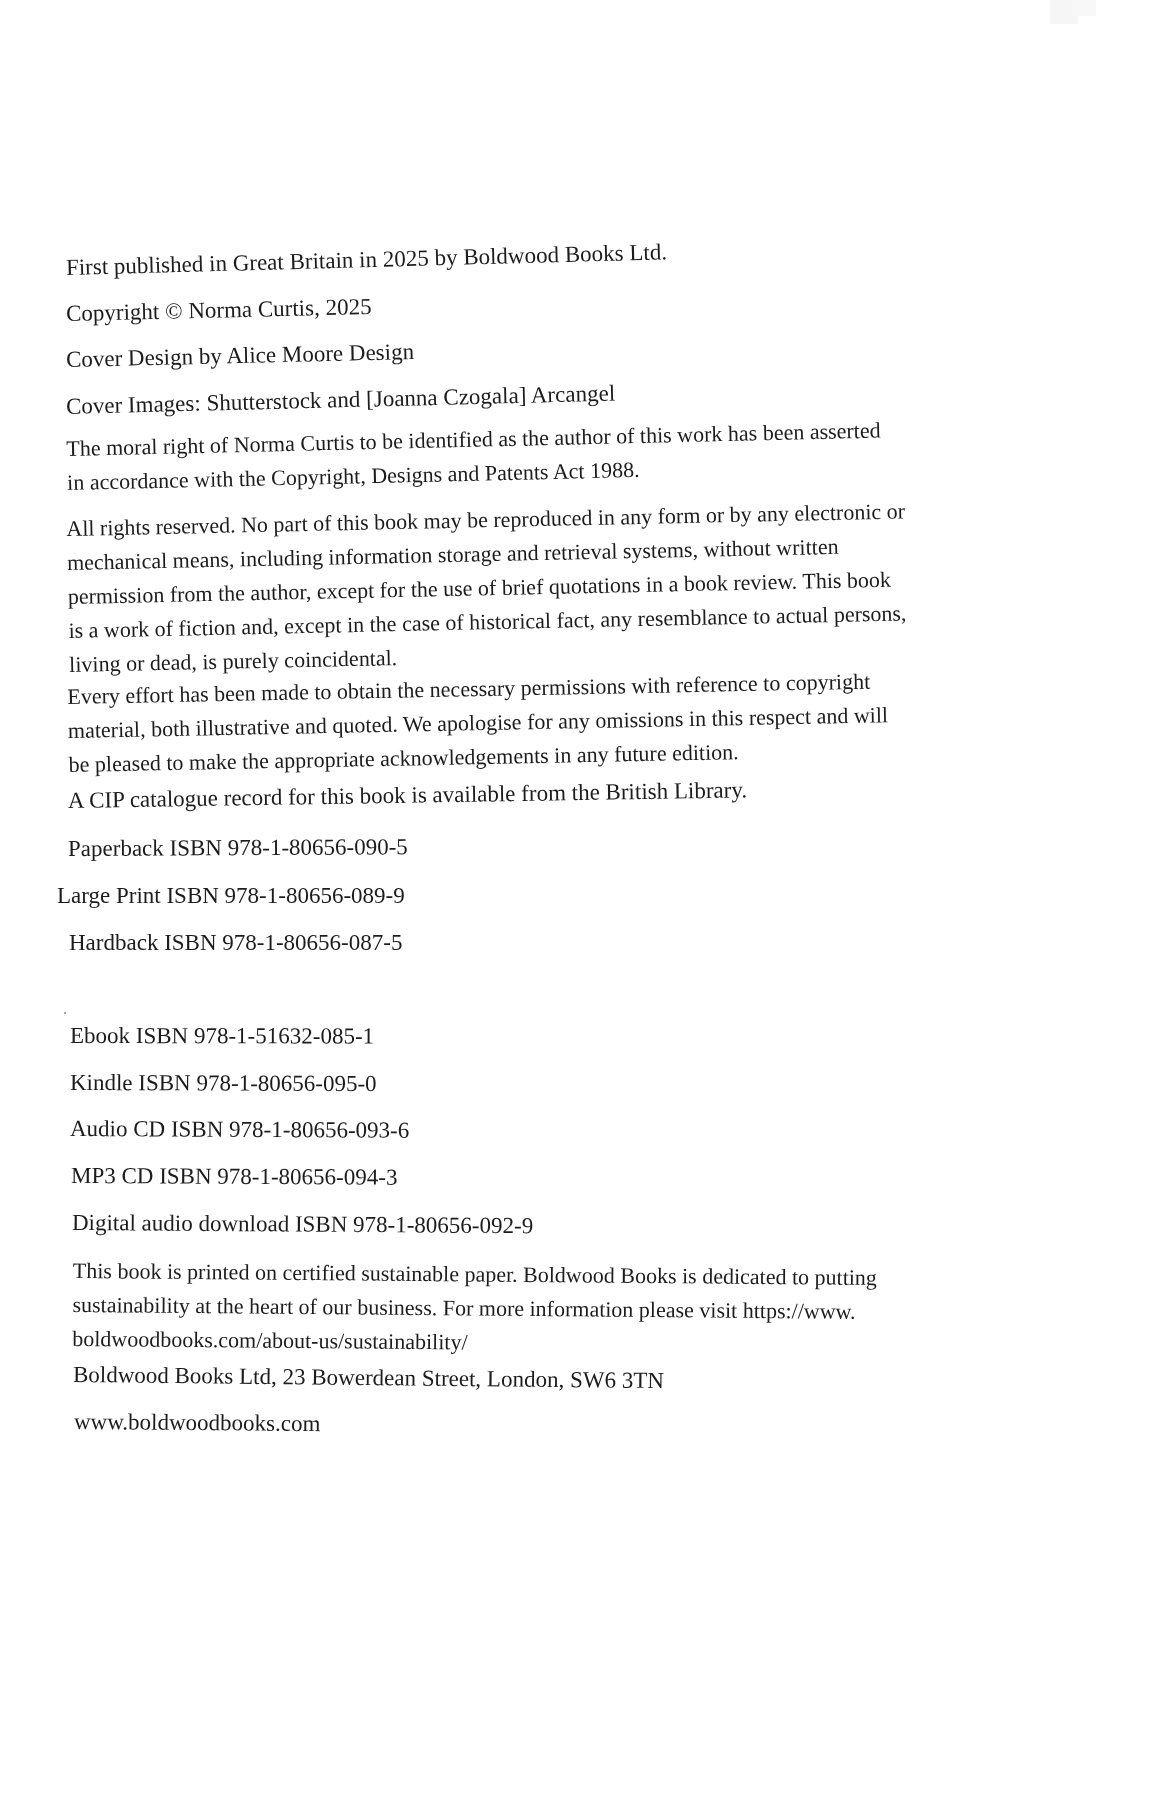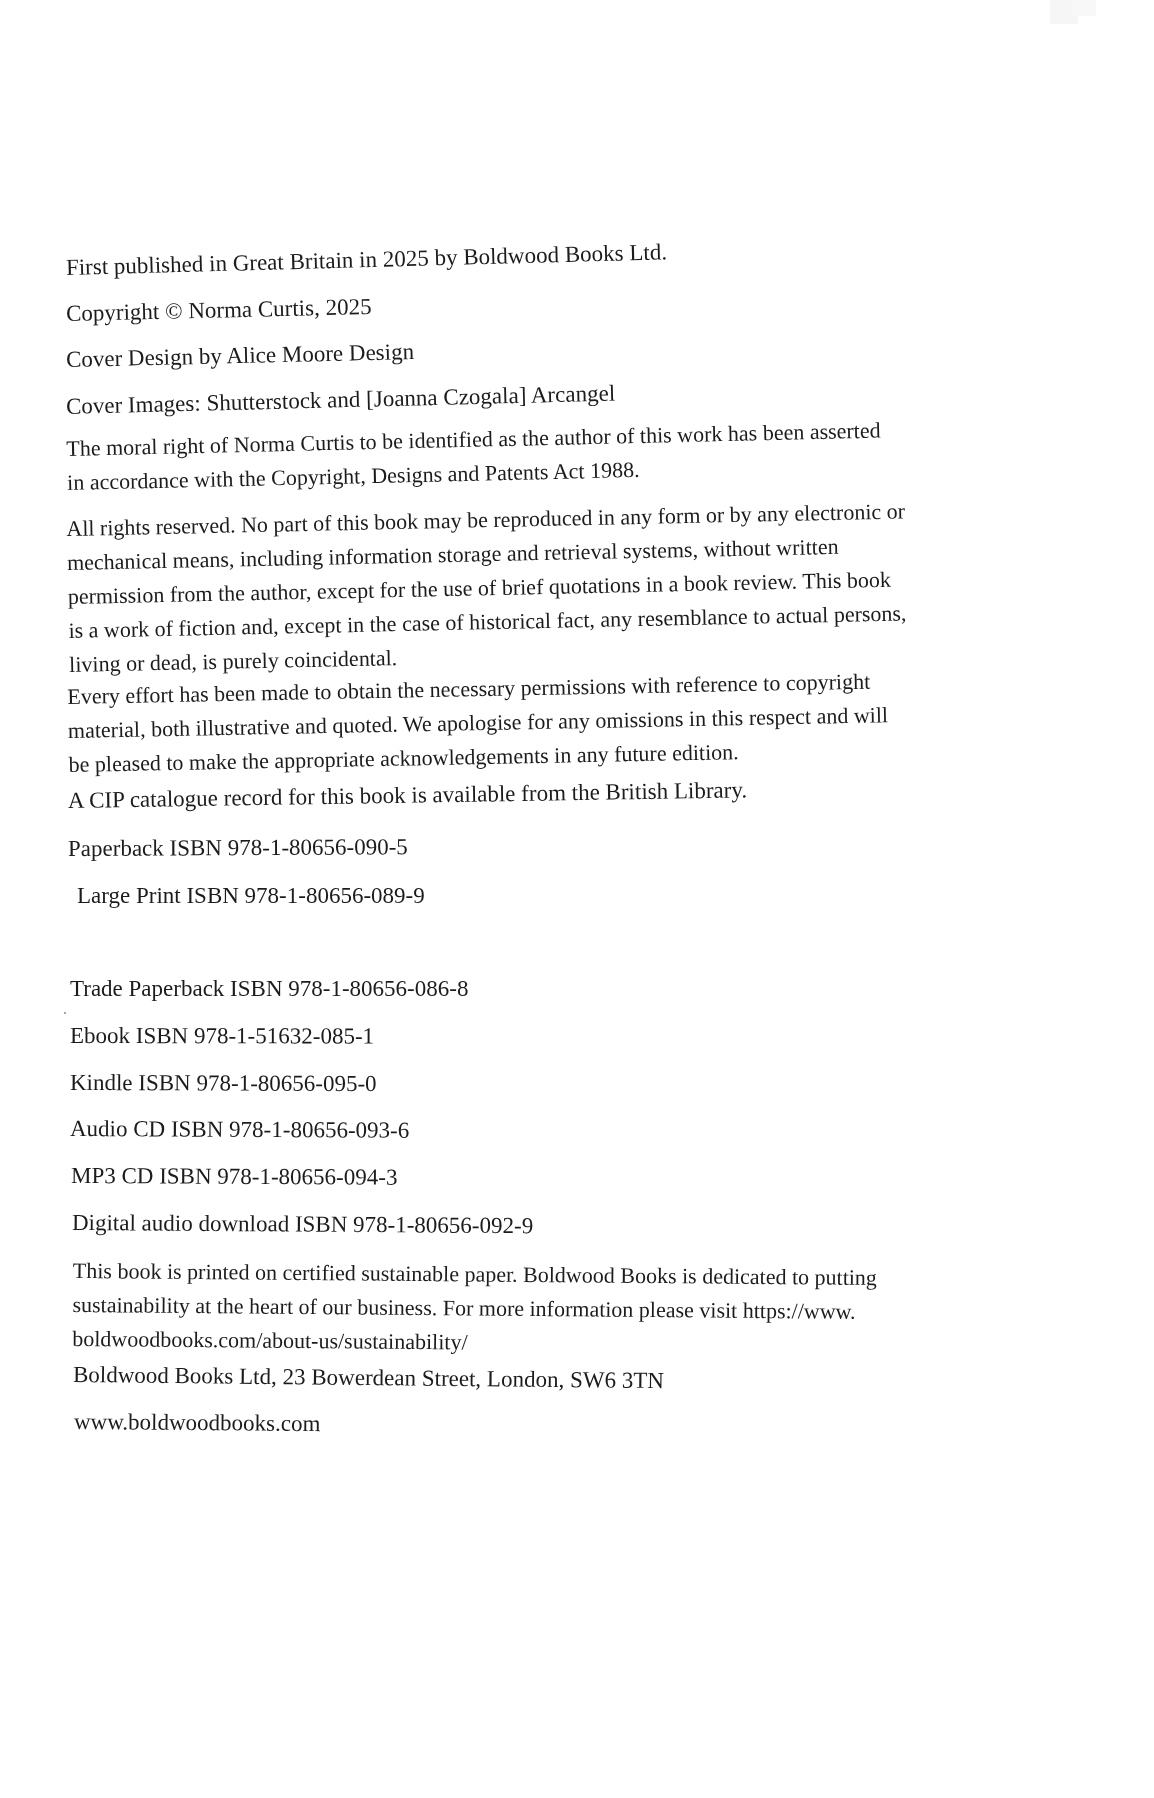--- a/index.html
+++ b/index.html
@@ -87,22 +87,22 @@
 
   <div class="para" style="left:67px; top:680px; transform:rotate(-1.1deg);">
     <span>Every effort has been made to obtain the necessary permissions with reference to copyright</span>
     <span>material, both illustrative and quoted. We apologise for any omissions in this respect and will</span>
     <span>be pleased to make the appropriate acknowledgements in any future edition.</span>
   </div>
 
   <div class="line" style="left:68px; top:786px; transform:rotate(-0.9deg);">A CIP catalogue record for this book is available from the British Library.</div>
 
   <div class="line" style="left:68px; top:834px; transform:rotate(-0.3deg);">Paperback ISBN 978-1-80656-090-5</div>
-  <div class="line" style="left:77px; top:881px;font-family:Liberation Serif, serif;">Large Print ISBN 978-1-80656-089-9</div>
-  <div class="line" style="left:70px; top:974px;">Trade Paperback ISBN 978-1-80656-086-8</div>
+  <div class="line" style="left:57px; top:881px;font-family:Liberation Serif, serif;">Large Print ISBN 978-1-80656-089-9</div>
+  <div class="line" style="left:69px; top:928px;">Hardback ISBN 978-1-80656-087-5</div>
   <div class="line" style="left:70px; top:1021px; transform:rotate(0.1deg);">Ebook ISBN 978-1-51632-085-1</div>
   <div class="line" style="left:70px; top:1068px; transform:rotate(0.2deg);">Kindle ISBN 978-1-80656-095-0</div>
   <div class="line" style="left:70px; top:1114px; transform:rotate(0.3deg);">Audio CD ISBN 978-1-80656-093-6</div>
   <div class="line" style="left:71px; top:1161px; transform:rotate(0.3deg);">MP3 CD ISBN 978-1-80656-094-3</div>
   <div class="line" style="left:72px; top:1208px; transform:rotate(0.4deg);">Digital audio download ISBN 978-1-80656-092-9</div>
 
   <div class="para" style="left:73px; top:1254px; transform:rotate(0.5deg);">
     <span>This book is printed on certified sustainable paper. Boldwood Books is dedicated to putting</span>
     <span>sustainability at the heart of our business. For more information please visit https://www.</span>
     <span>boldwoodbooks.com/about-us/sustainability/</span>

